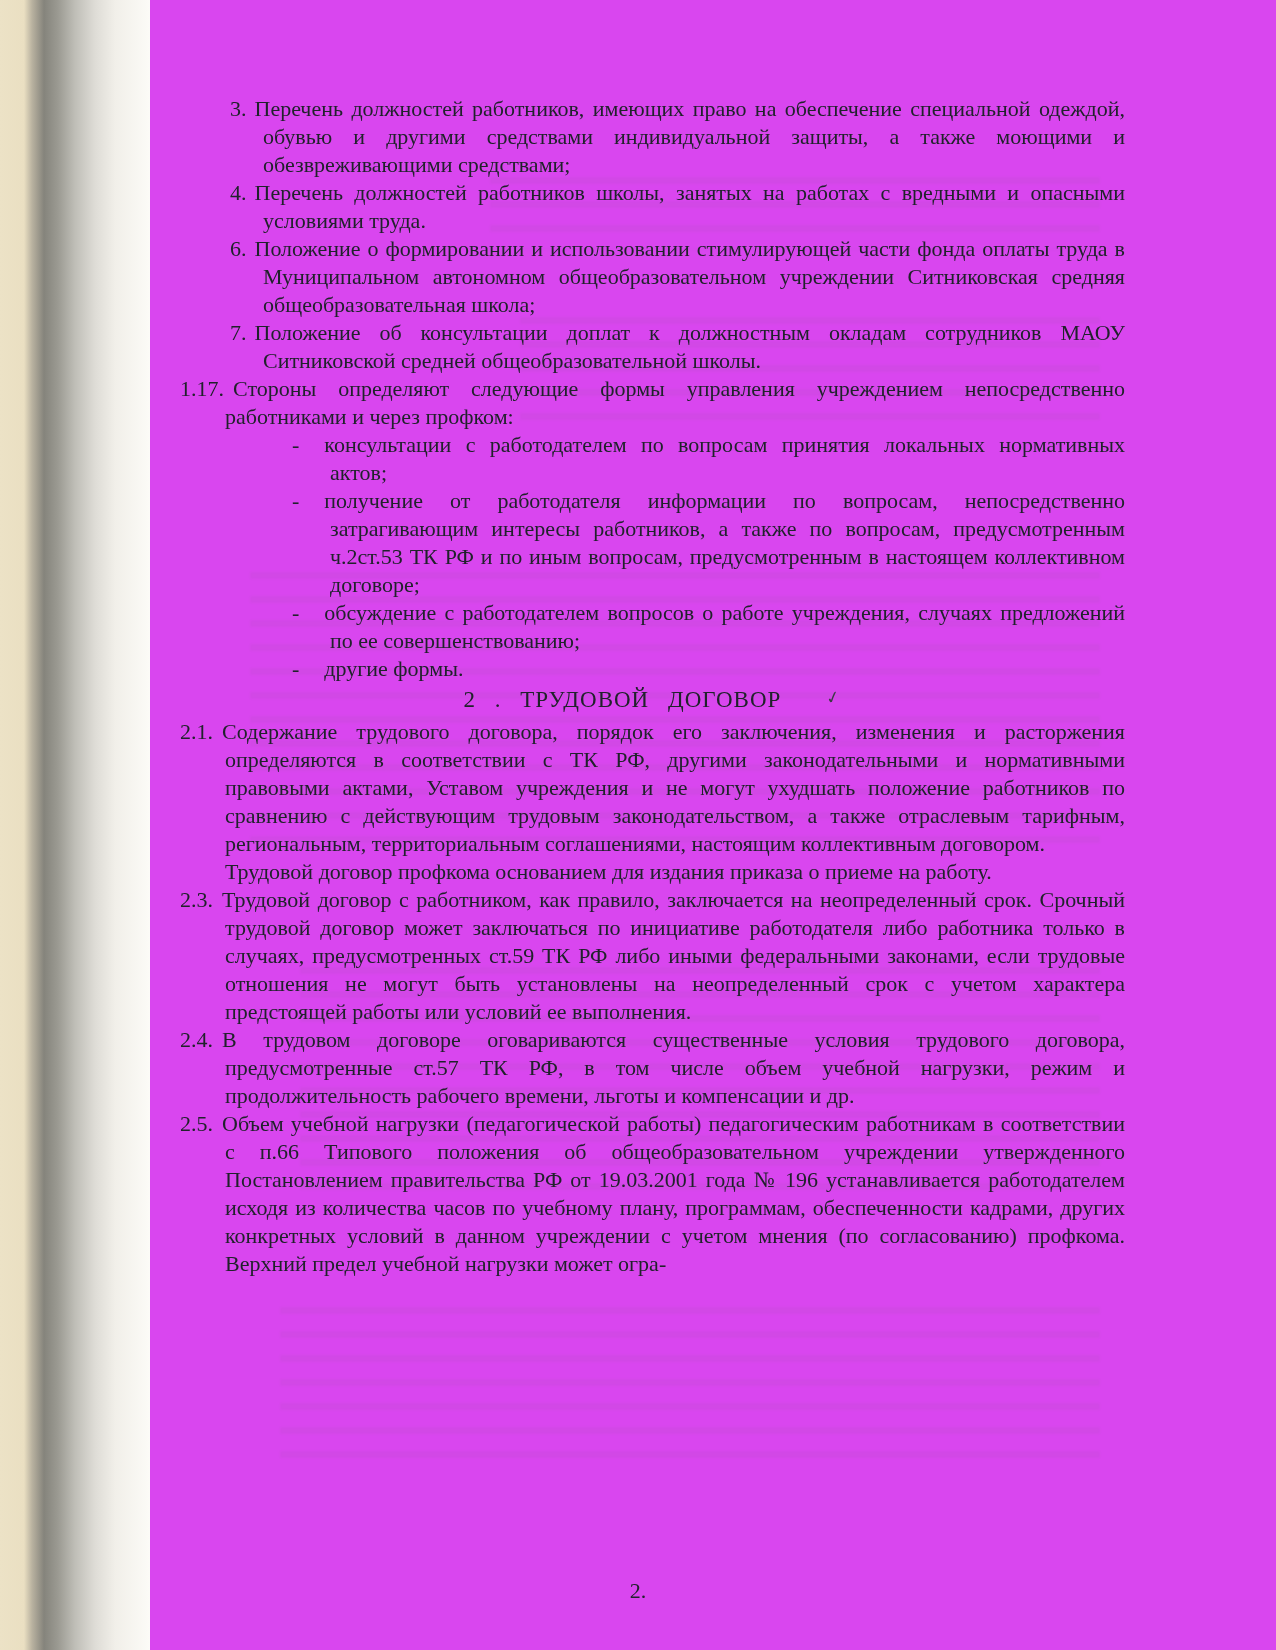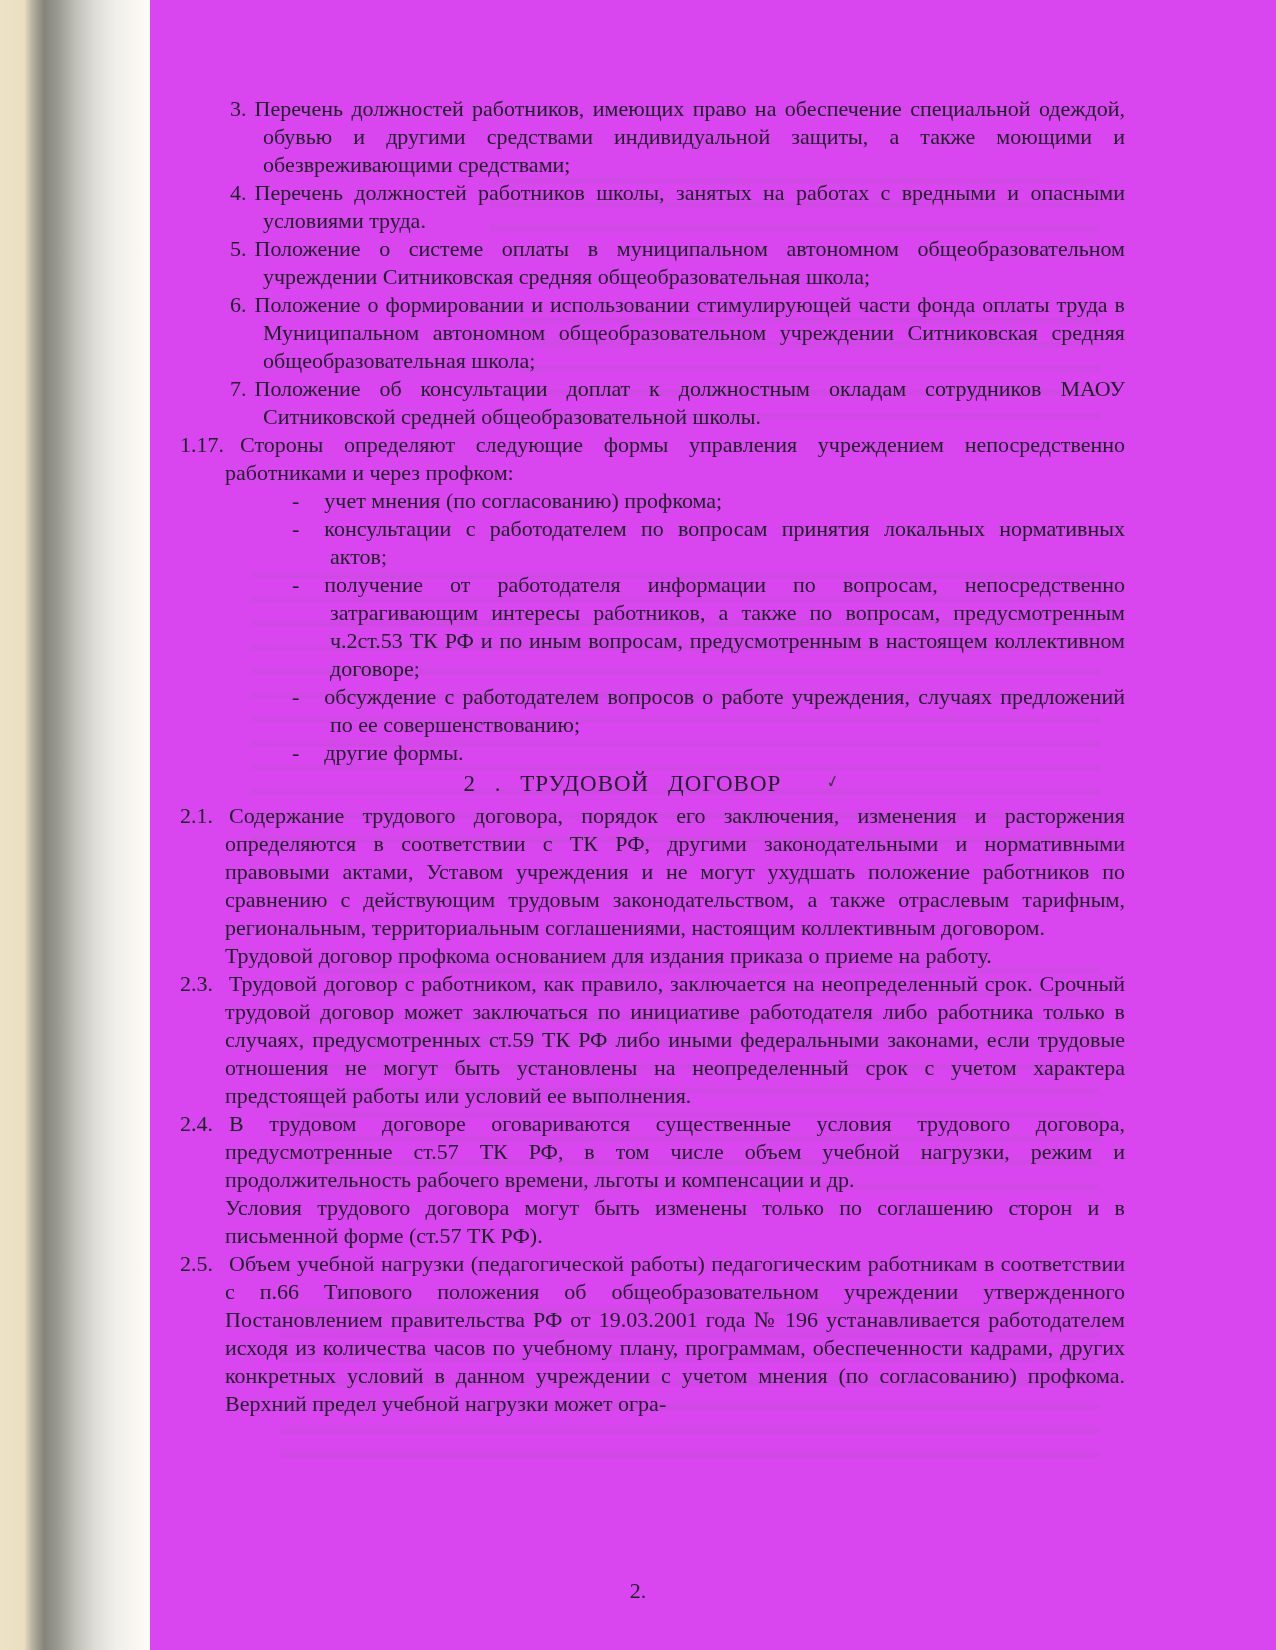--- a/index.html
+++ b/index.html
@@ -40,21 +40,21 @@
     font-size:22px; line-height:28px; text-align:justify;
   }
   .content p { text-align:justify; }
 
   
   .num-item { padding-left:83px; text-indent:-33px; }
   .num-item .li-num { margin-right:8px; }
 
   
   .clause-p { padding-left:45px; text-indent:-45px; }
-  .clause-p .c-num { margin-right:16px; }
+  .clause-p .c-num { margin-right:9px; }
   .cont-p   { padding-left:45px; }
 
   
   .bullet { padding-left:150px; text-indent:-38px; }
   .bullet .dash { margin-right:25px; }
 
   .heading {
     text-align:center !important; text-indent:0;
     padding:3px 0 2px 0;
     font-size:23px; letter-spacing:1px; word-spacing:12px;
@@ -78,41 +78,38 @@
   <div class="bleed b1"></div>
   <div class="bleed b2"></div>
   <div class="bleed b3"></div>
   <div class="bleed b4"></div>
   <div class="bleed b5"></div>
 
   <div class="content">
 
     <p class="num-item"><span class="li-num">3.</span><span>Перечень должностей работников, имеющих право на обеспечение специальной одеждой, обувью и другими средствами индивидуальной защиты, а также моющими и обезвреживающими средствами;</span></p>
     <p class="num-item"><span class="li-num">4.</span><span>Перечень должностей работников школы, занятых на работах с вредными и опасными условиями труда.</span></p>
-    <p class="num-item"><span class="li-num">5.</span><span>Положение о системе оплаты в муниципальном автономном общеобразовательном учреждении Ситниковская средняя общеобразовательная школа;</span></p>
     <p class="num-item"><span class="li-num">6.</span><span>Положение о формировании и использовании стимулирующей части фонда оплаты труда в Муниципальном автономном общеобразовательном учреждении Ситниковская средняя общеобразовательная школа;</span></p>
     <p class="num-item"><span class="li-num">7.</span><span>Положение об консультации доплат к должностным окладам сотрудников МАОУ Ситниковской средней общеобразовательной школы.</span></p>
 
     <p class="clause-p"><span class="c-num">1.17.</span><span>Стороны определяют следующие формы управления учреждением непосредственно работниками и через профком:</span></p>
 
-    <p class="bullet"><span class="dash">-</span><span>учет мнения (по согласованию) профкома;</span></p>
     <p class="bullet"><span class="dash">-</span><span>консультации с работодателем по вопросам принятия локальных нормативных актов;</span></p>
     <p class="bullet"><span class="dash">-</span><span>получение от работодателя информации по вопросам, непосредственно затрагивающим интересы работников, а также по вопросам, предусмотренным ч.2ст.53 ТК РФ и по иным вопросам, предусмотренным в настоящем коллективном договоре;</span></p>
     <p class="bullet"><span class="dash">-</span><span>обсуждение с работодателем вопросов о работе учреждения, случаях предложений по ее совершенствованию;</span></p>
     <p class="bullet"><span class="dash">-</span><span>другие формы.</span></p>
 
     <p class="heading"><span>2 . ТРУДОВОЙ ДОГОВОР</span><span class="pen-mark">✓</span></p>
 
     <p class="clause-p"><span class="c-num">2.1.</span><span>Содержание трудового договора, порядок его заключения, изменения и расторжения определяются в соответствии с ТК РФ, другими законодательными и нормативными правовыми актами, Уставом учреждения и не могут ухудшать положение работников по сравнению с действующим трудовым законодательством, а также отраслевым тарифным, региональным, территориальным соглашениями, настоящим коллективным договором.</span></p>
 
     <p class="cont-p">Трудовой договор профкома основанием для издания приказа о приеме на работу.</p>
 
     <p class="clause-p"><span class="c-num">2.3.</span><span>Трудовой договор с работником, как правило, заключается на неопределенный срок. Срочный трудовой договор может заключаться по инициативе работодателя либо работника только в случаях, предусмотренных ст.59 ТК РФ либо иными федеральными законами, если трудовые отношения не могут быть установлены на неопределенный срок с учетом характера предстоящей работы или условий ее выполнения.</span></p>
 
     <p class="clause-p"><span class="c-num">2.4.</span><span>В трудовом договоре оговариваются существенные условия трудового договора, предусмотренные ст.57 ТК РФ, в том числе объем учебной нагрузки, режим и продолжительность рабочего времени, льготы и компенсации и др.</span></p>
-    <p class="cont-p">Условия трудового договора могут быть изменены только по соглашению сторон и в письменной форме (ст.57 ТК РФ).</p>
 
     <p class="clause-p"><span class="c-num">2.5.</span><span>Объем учебной нагрузки (педагогической работы) педагогическим работникам в соответствии с п.66 Типового положения об общеобразовательном учреждении утвержденного Постановлением правительства РФ от 19.03.2001 года № 196 устанавливается работодателем исходя из количества часов по учебному плану, программам, обеспеченности кадрами, других конкретных условий в данном учреждении с учетом мнения (по согласованию) профкома. Верхний предел учебной нагрузки может огра-</span></p>
 
   </div>
 
   <div class="footer">2.</div>
 </div>
 
 </body></html>

